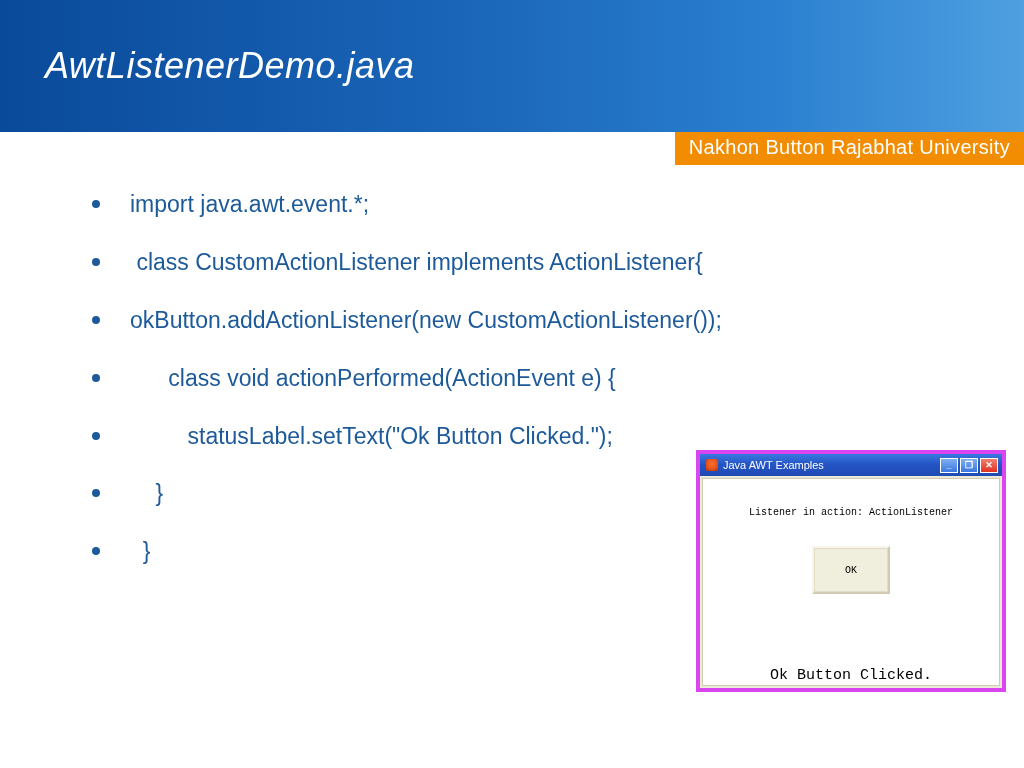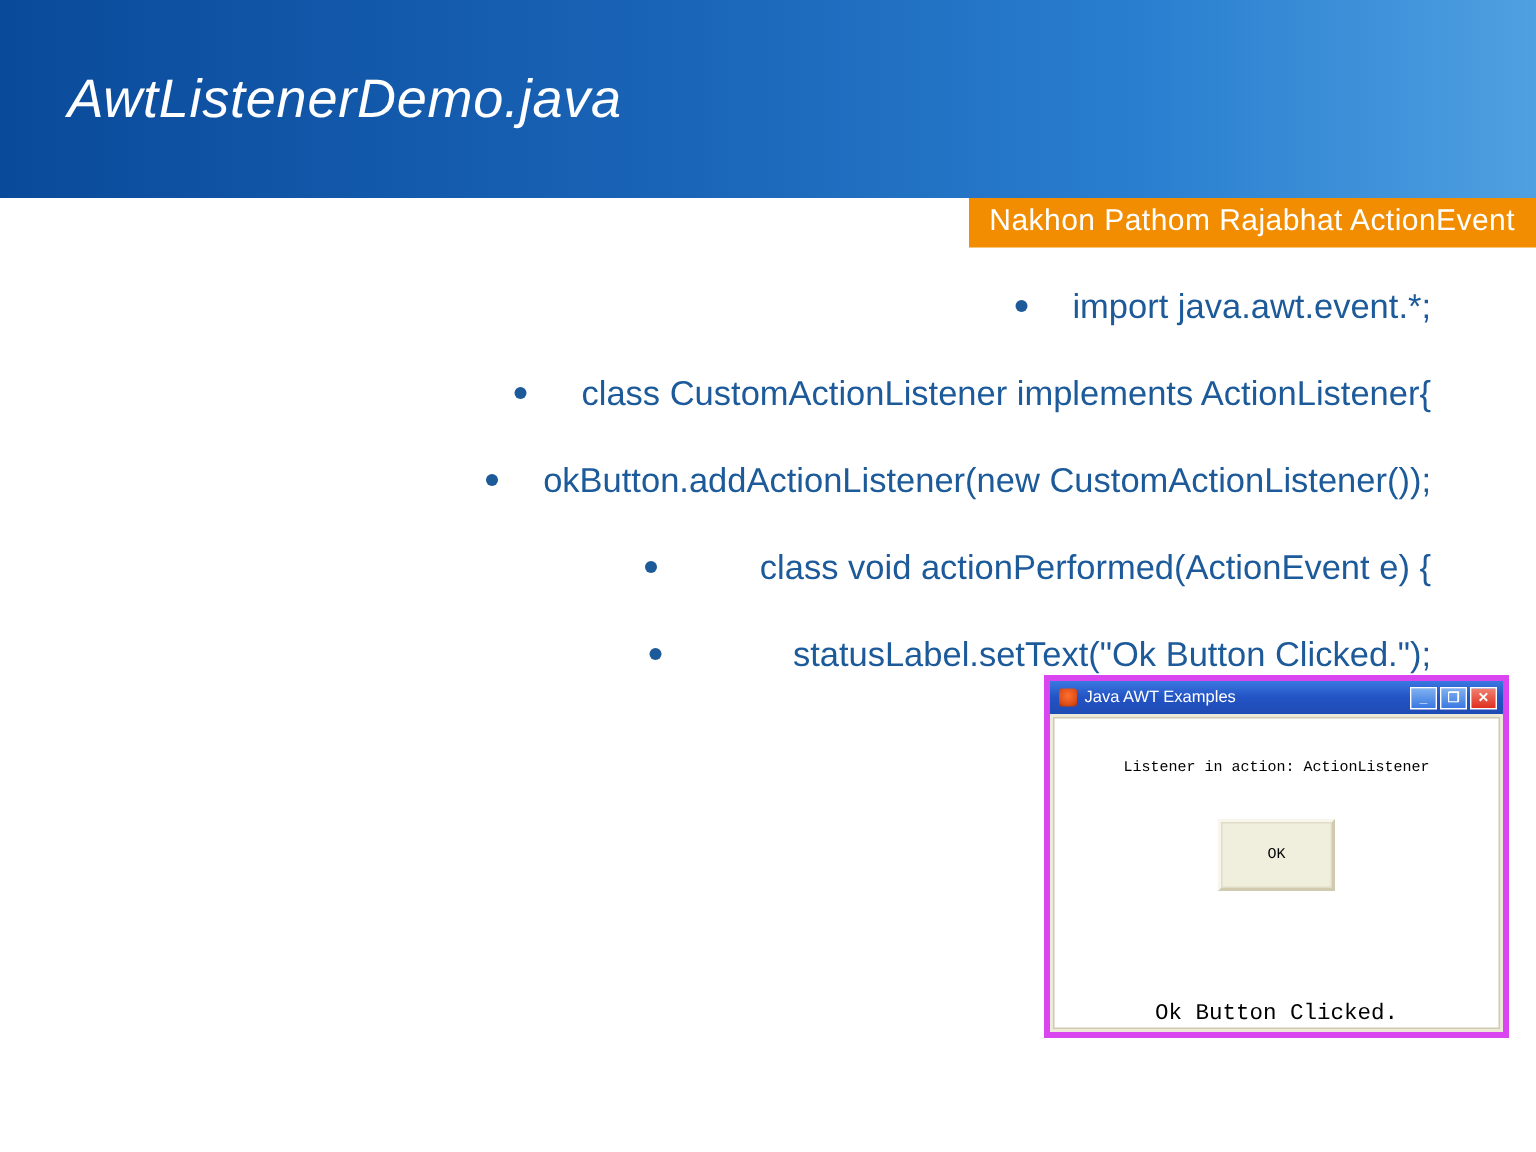--- a/index.html
+++ b/index.html
@@ -39,21 +39,20 @@
   .content {
     padding: 58px 70px 0 92px;
   }
   .bullet-line {
     display: flex;
     align-items: flex-start;
     margin-bottom: 28px;
     color: #1d5a9a;
     font-size: 23px;
     line-height: 1.3;
-    justify-content: flex-end;
   }
   .bullet-dot {
     width: 8px;
     height: 8px;
     border-radius: 50%;
     background: #1d5a9a;
     margin-top: 10px;
     margin-right: 30px;
     flex-shrink: 0;
   }
@@ -129,21 +128,21 @@
     color:#000;
   }
 </style>
 </head>
 <body>
 
 <div class="header-band">
   <div class="slide-title">AwtListenerDemo.java</div>
 </div>
 
-<div class="orange-band">Nakhon Pathom Rajabhat ActionEvent</div>
+<div class="orange-band">Nakhon Button Rajabhat University</div>
 
 <div class="content">
   <div class="bullet-line">
     <div class="bullet-dot"></div>
     <div class="bullet-text">import java.awt.event.*;</div>
   </div>
   <div class="bullet-line">
     <div class="bullet-dot"></div>
     <div class="bullet-text"> class CustomActionListener implements ActionListener{</div>
   </div>

